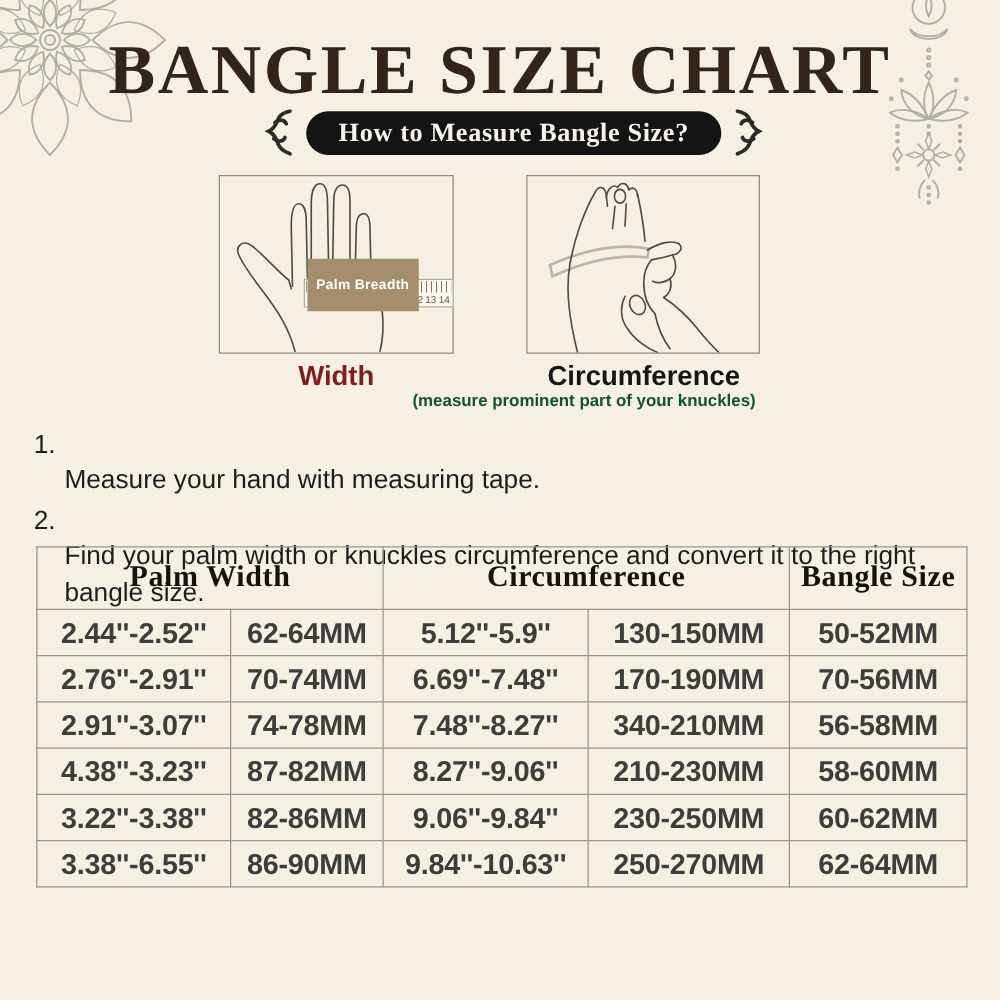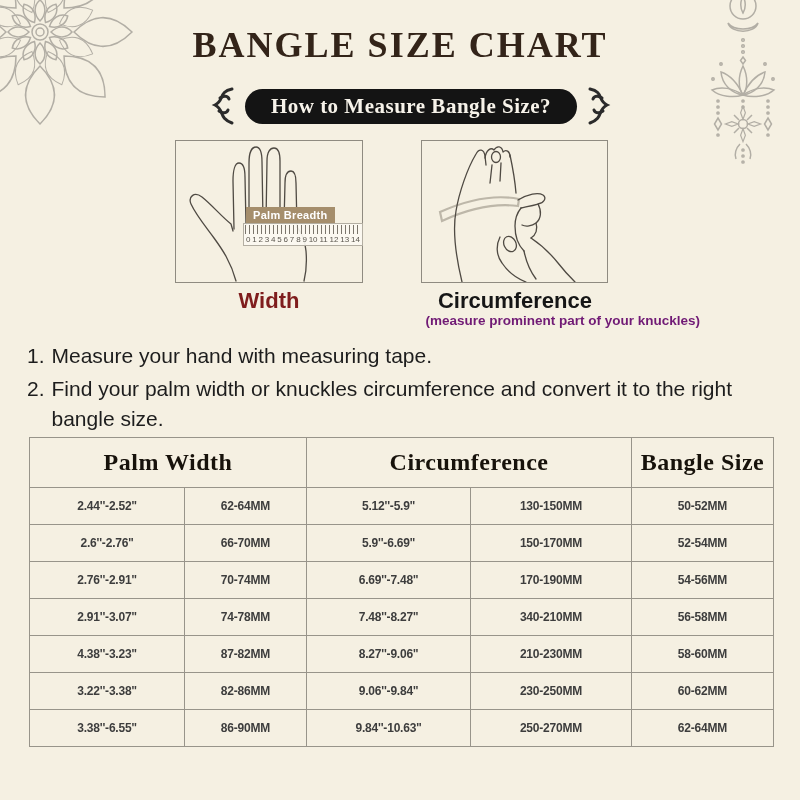--- a/index.html
+++ b/index.html
@@ -6,21 +6,21 @@
   html,body { width:800px; }
   body { font-family: "Liberation Sans", sans-serif; }
   .page { position:relative; width:800px; height:800px; background:#f5f0e2; overflow:hidden; }
 
   
   .mandala { position:absolute; left:0; top:0; }
   .lotus-ornament { position:absolute; left:688px; top:0; }
 
   
   .title { position:absolute; top:24px; left:0; width:100%; text-align:center;
-           font-family:"Liberation Serif", serif; font-weight:700; font-size:36px;
+           font-family:"Liberation Serif", serif; font-weight:700; font-size:56px;
            letter-spacing:2px; color:#332419; }
 
   
   .banner-row { position:absolute; top:85px; left:0; width:100%;
                 display:flex; justify-content:center; align-items:center; gap:9px;padding-left:22px; }
   .pill { background:#141414; color:#f7f3ea; border-radius:19px; padding:5px 26px;
           font-family:"Liberation Serif", serif; font-weight:700; font-size:21px;
           letter-spacing:0.5px; }
   .flourish { flex:0 0 auto; }
 
@@ -31,44 +31,44 @@
   .illus-box svg { position:absolute; left:0; top:0; }
 
   
   .ruler { position:absolute; left:67px; right:-1px; top:82px; height:23px;
            background:rgba(251,248,241,0.92); border:1px solid #b3aea2; }
   .ticks { height:9px; margin:1px 1px 0 1px;
            background:repeating-linear-gradient(90deg,#7a756b 0,#7a756b 1px,transparent 1px,transparent 4px); }
   .ruler-numbers { display:flex; justify-content:space-between; padding:0 2px;
                    font-size:8px; line-height:11px; color:#5a564e; }
   .tape-label { position:absolute; left:2px; top:-17px; background:#a58e6c; color:#ffffff;
-                font-size:11px; line-height:16px; font-weight:700; padding:0 7px; letter-spacing:0.3px; }
+                font-size:11px; line-height:16px; font-weight:700; padding:13px 7px; letter-spacing:0.3px; }
 
   
   .width-label { position:absolute; top:288px; left:175px; width:188px; text-align:center;
                  font-size:22px; font-weight:700; color:#7f1d1d; }
   .circ-label  { position:absolute; top:288px; left:400px; width:230px; text-align:center;
                  font-size:22px; font-weight:700; color:#161616; }
-  .circ-note   { position:absolute; top:313px; left:330px; width:370px; text-align:right;
-                 font-size:13.5px; font-weight:700; color:#701a75; }
+  .circ-note   { position:absolute; top:313px; left:330px; width:370px; text-align:left;
+                 font-size:13.5px; font-weight:700; color:#14532d; }
 
   
   .instructions { position:absolute; top:341px; left:27px; width:747px;
                   font-size:21px; line-height:1.42; color:#1d1d1d; }
   .instr { display:flex; gap:7px; margin-bottom:3px; }
   .instr-num { flex:0 0 auto; }
-  .instr-text { flex:1; }
+  .instr-text { flex:1;margin-top:28px; }
 
   
   table.size-table { position:absolute; left:29px; top:437px; width:744px;
                      border-collapse:collapse; table-layout:fixed; }
   .size-table th, .size-table td { border:1px solid #98948a; text-align:center; background:transparent; }
   .size-table th { height:50px; font-family:"Liberation Serif", serif; font-weight:700;
                    font-size:24px; letter-spacing:0.5px; color:#17120b; }
-  .size-table td { height:37px; font-size:12px; font-weight:700; letter-spacing:-0.2px; color:#3d3d3d; }
+  .size-table td { height:37px; font-size:23px; font-weight:700; letter-spacing:-0.2px; color:#3d3d3d; }
 
   svg .ln { fill:none; stroke:#4f4a43; stroke-width:1.3; stroke-linecap:round; stroke-linejoin:round; }
   svg .dec { fill:none; stroke:#b2aea5; stroke-width:1.5; }
 </style>
 </head>
 <body>
 
 <div class="page">
 
   <svg class="mandala" width="150" height="150" viewBox="0 0 150 150">
@@ -261,32 +261,25 @@
     </thead>
     <tbody>
         <tr>
           <td>2.44''-2.52''</td>
           <td>62-64MM</td>
           <td>5.12''-5.9''</td>
           <td>130-150MM</td>
           <td>50-52MM</td>
         </tr>
         <tr>
-          <td>2.6''-2.76''</td>
-          <td>66-70MM</td>
-          <td>5.9''-6.69''</td>
-          <td>150-170MM</td>
-          <td>52-54MM</td>
-        </tr>
-        <tr>
           <td>2.76''-2.91''</td>
           <td>70-74MM</td>
           <td>6.69''-7.48''</td>
           <td>170-190MM</td>
-          <td>54-56MM</td>
+          <td>70-56MM</td>
         </tr>
         <tr>
           <td>2.91''-3.07''</td>
           <td>74-78MM</td>
           <td>7.48''-8.27''</td>
           <td>340-210MM</td>
           <td>56-58MM</td>
         </tr>
         <tr>
           <td>4.38''-3.23''</td>

